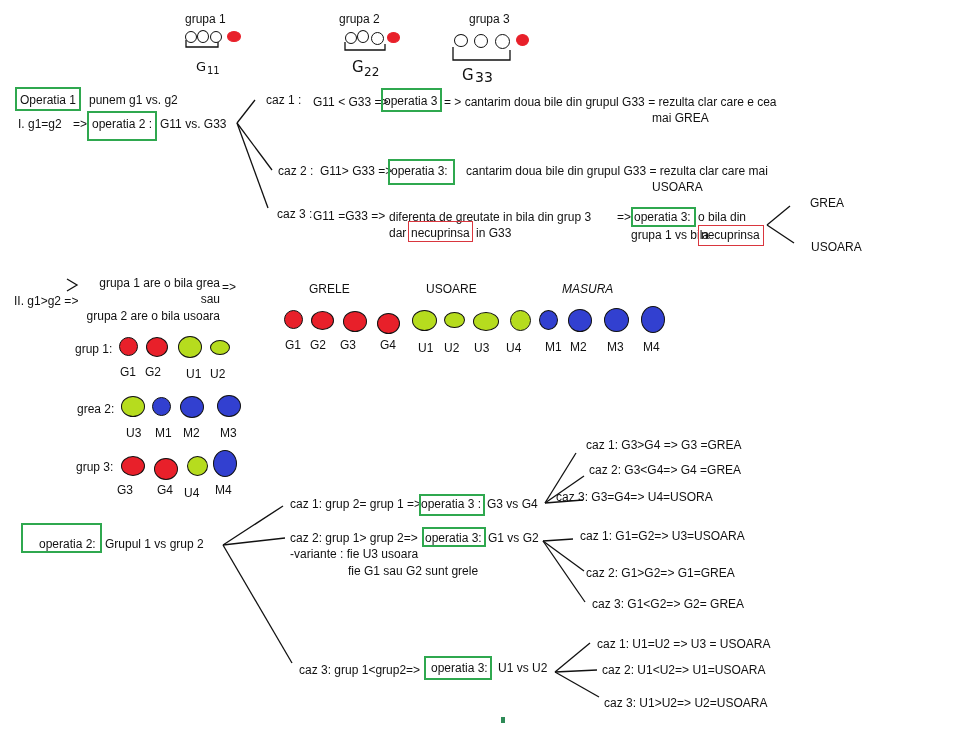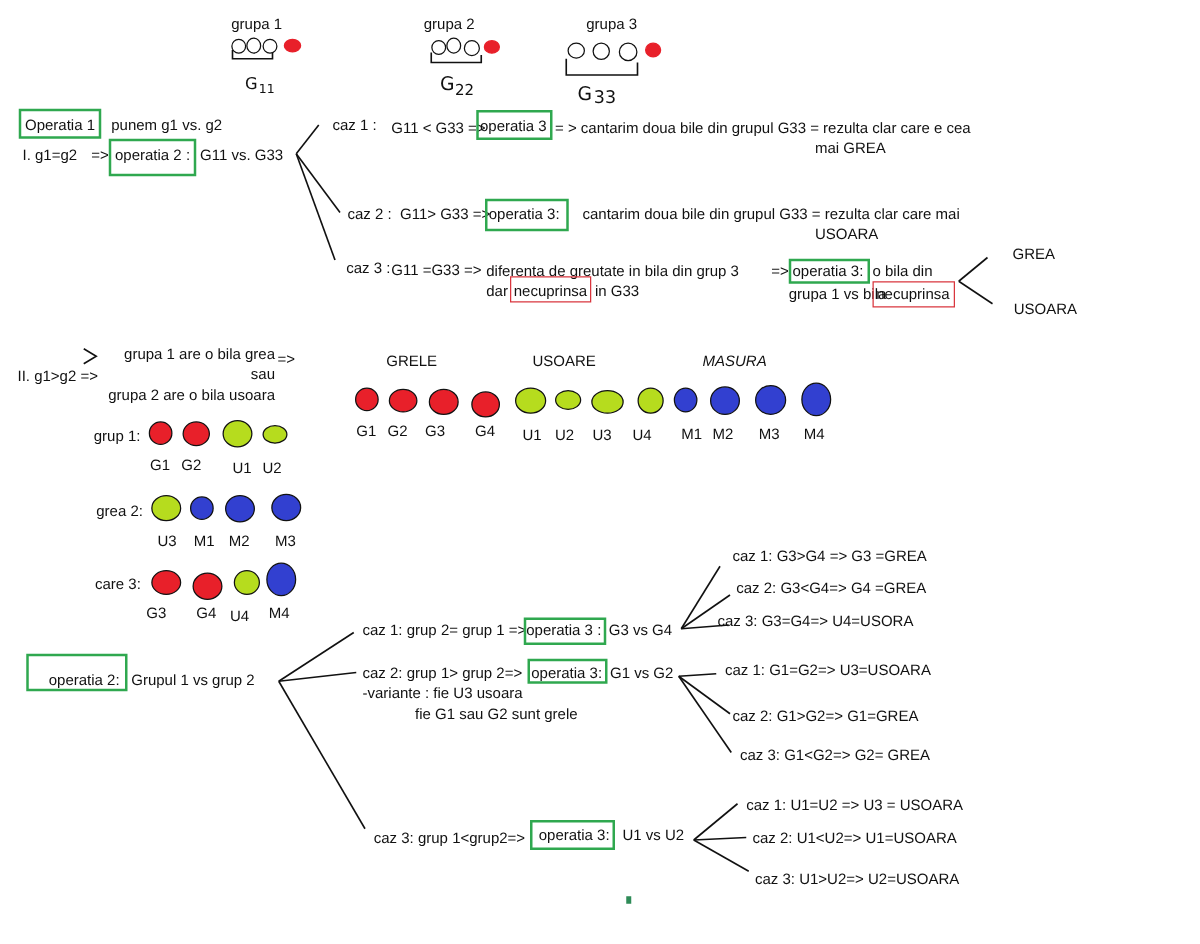--- a/index.html
+++ b/index.html
@@ -172,48 +172,48 @@
 <div class="t" style="left:77px;top:402px;">grea 2:</div>
 <div class="ball lime" style="left:121px;top:396px;width:24px;height:21px;"></div>
 <div class="ball blue" style="left:152px;top:397px;width:19px;height:19px;"></div>
 <div class="ball blue" style="left:180px;top:396px;width:24px;height:22px;"></div>
 <div class="ball blue" style="left:217px;top:395px;width:24px;height:22px;"></div>
 <div class="t" style="left:126px;top:426px;">U3</div>
 <div class="t" style="left:155px;top:426px;">M1</div>
 <div class="t" style="left:183px;top:426px;">M2</div>
 <div class="t" style="left:220px;top:426px;">M3</div>
 
-<div class="t" style="left:76px;top:460px;">care 3:</div>
+<div class="t" style="left:76px;top:460px;">grup 3:</div>
 <div class="ball red" style="left:121px;top:456px;width:24px;height:20px;"></div>
 <div class="ball red" style="left:154px;top:458px;width:24px;height:22px;"></div>
 <div class="ball lime" style="left:187px;top:456px;width:21px;height:20px;"></div>
 <div class="ball blue" style="left:213px;top:450px;width:24px;height:27px;"></div>
 <div class="t" style="left:117px;top:483px;">G3</div>
 <div class="t" style="left:157px;top:483px;">G4</div>
 <div class="t" style="left:184px;top:486px;">U4</div>
 <div class="t" style="left:215px;top:483px;">M4</div>
 
 <div class="gbox" style="left:21px;top:523px;width:81px;height:30px;"></div>
 <div class="t" style="left:39px;top:537px;">operatia 2:</div>
 <div class="t" style="left:105px;top:537px;">Grupul 1 vs grup 2</div>
 
 <div class="t" style="left:290px;top:497px;">caz 1: grup 2= grup 1 =&gt;</div>
 <div class="gbox" style="left:419px;top:494px;width:66px;height:22px;"></div>
 <div class="t" style="left:421px;top:497px;">operatia 3 :</div>
 <div class="t" style="left:487px;top:497px;">G3 vs G4</div>
 <div class="t" style="left:586px;top:438px;">caz 1: G3&gt;G4 =&gt; G3 =GREA</div>
 <div class="t" style="left:589px;top:463px;">caz 2: G3&lt;G4=&gt; G4 =GREA</div>
-<div class="t" style="left:574px;top:490px;">caz 3: G3=G4=&gt; U4=USORA</div>
+<div class="t" style="left:556px;top:490px;">caz 3: G3=G4=&gt; U4=USORA</div>
 
 <div class="t" style="left:290px;top:531px;">caz 2: grup 1&gt; grup 2=&gt;</div>
 <div class="gbox" style="left:422px;top:527px;width:64px;height:20px;"></div>
 <div class="t" style="left:425px;top:531px;">operatia 3:</div>
 <div class="t" style="left:488px;top:531px;">G1 vs  G2</div>
 <div class="t" style="left:290px;top:547px;">-variante : fie U3 usoara</div>
-<div class="t" style="left:332px;top:564px;">fie G1 sau G2 sunt grele</div>
+<div class="t" style="left:348px;top:564px;">fie G1 sau G2 sunt grele</div>
 <div class="t" style="left:580px;top:529px;">caz 1: G1=G2=&gt;  U3=USOARA</div>
 <div class="t" style="left:586px;top:566px;">caz 2: G1&gt;G2=&gt; G1=GREA</div>
 <div class="t" style="left:592px;top:597px;">caz 3: G1&lt;G2=&gt; G2= GREA</div>
 
 <div class="t" style="left:299px;top:663px;">caz 3: grup 1&lt;grup2=&gt;</div>
 <div class="gbox" style="left:424px;top:656px;width:68px;height:24px;"></div>
 <div class="t" style="left:431px;top:661px;">operatia 3:</div>
 <div class="t" style="left:498px;top:661px;">U1 vs U2</div>
 <div class="t" style="left:597px;top:637px;">caz 1:  U1=U2 =&gt; U3 = USOARA</div>
 <div class="t" style="left:602px;top:663px;">caz 2: U1&lt;U2=&gt; U1=USOARA</div>

